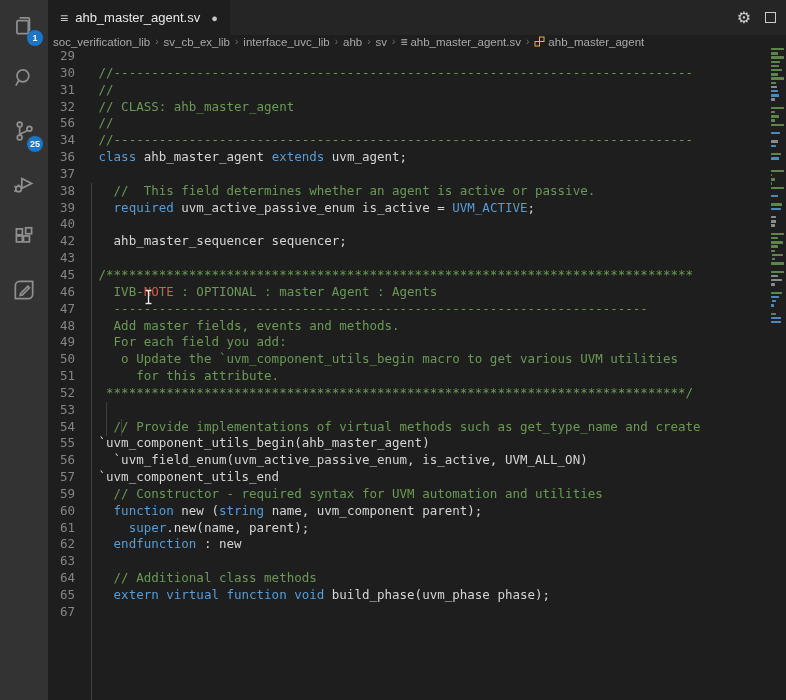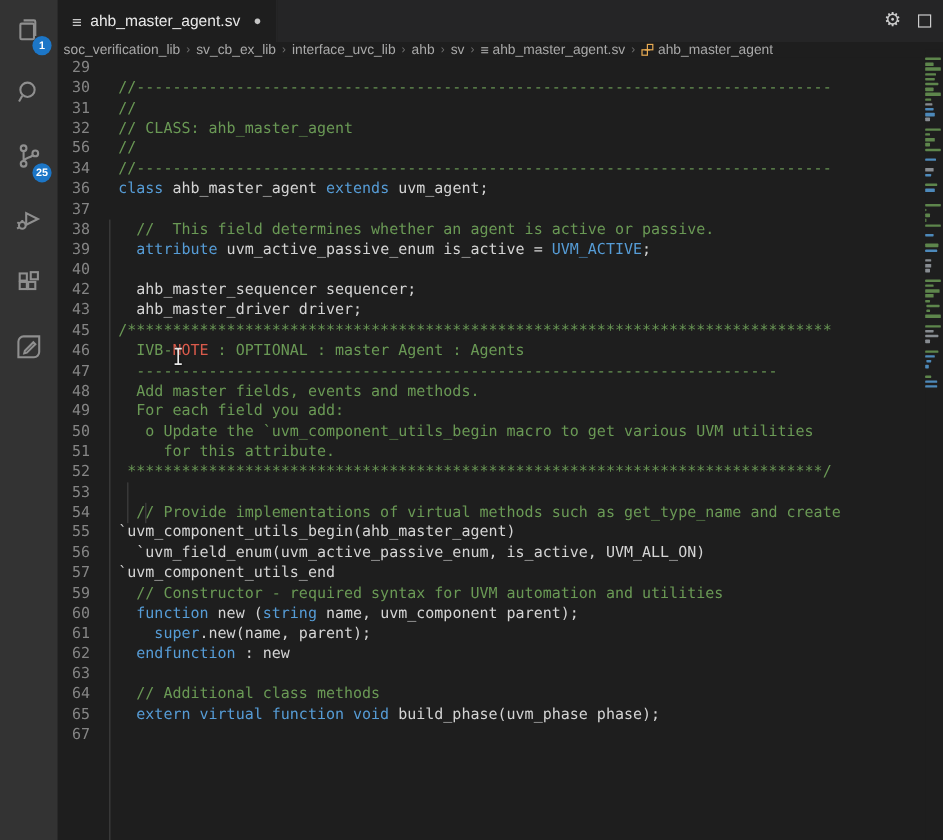--- a/index.html
+++ b/index.html
@@ -185,24 +185,24 @@
   <div id="editor">
       <div class="code-row"><span class="gutter-num">29</span><span class="code-text"></span></div>
       <div class="code-row"><span class="gutter-num">30</span><span class="code-text"><span class="tk-c"> //-----------------------------------------------------------------------------</span></span></div>
       <div class="code-row"><span class="gutter-num">31</span><span class="code-text"><span class="tk-c"> //</span></span></div>
       <div class="code-row"><span class="gutter-num">32</span><span class="code-text"><span class="tk-c"> // CLASS: ahb_master_agent</span></span></div>
       <div class="code-row"><span class="gutter-num">56</span><span class="code-text"><span class="tk-c"> //</span></span></div>
       <div class="code-row"><span class="gutter-num">34</span><span class="code-text"><span class="tk-c"> //-----------------------------------------------------------------------------</span></span></div>
       <div class="code-row"><span class="gutter-num">36</span><span class="code-text"><span class="tk-k"> class</span><span class="tk-t"> ahb_master_agent </span><span class="tk-k">extends</span><span class="tk-t"> uvm_agent;</span></span></div>
       <div class="code-row"><span class="gutter-num">37</span><span class="code-text"></span></div>
       <div class="code-row"><span class="gutter-num">38</span><span class="code-text"><span class="tk-c">   //  This field determines whether an agent is active or passive.</span></span></div>
-      <div class="code-row"><span class="gutter-num">39</span><span class="code-text"><span class="tk-k">   attribute</span><span class="tk-t"> uvm_active_passive_enum is_active = </span><span class="tk-k">UVM_ACTIVE</span><span class="tk-t">;</span></span></div>
+      <div class="code-row"><span class="gutter-num">39</span><span class="code-text"><span class="tk-k">   required</span><span class="tk-t"> uvm_active_passive_enum is_active = </span><span class="tk-k">UVM_ACTIVE</span><span class="tk-t">;</span></span></div>
       <div class="code-row"><span class="gutter-num">40</span><span class="code-text"></span></div>
       <div class="code-row"><span class="gutter-num">42</span><span class="code-text"><span class="tk-t">   ahb_master_sequencer sequencer;</span></span></div>
-      <div class="code-row"><span class="gutter-num">43</span><span class="code-text"><span class="tk-t">   ahb_master_driver driver;</span></span></div>
+      <div class="code-row"><span class="gutter-num">43</span></div>
       <div class="code-row"><span class="gutter-num">45</span><span class="code-text"><span class="tk-c"> /******************************************************************************</span></span></div>
       <div class="code-row"><span class="gutter-num">46</span><span class="code-text"><span class="tk-c">   IVB-</span><span class="tk-r">NOTE</span><span class="tk-c"> : OPTIONAL : master Agent : Agents</span></span></div>
       <div class="code-row"><span class="gutter-num">47</span><span class="code-text"><span class="tk-c">   -----------------------------------------------------------------------</span></span></div>
       <div class="code-row"><span class="gutter-num">48</span><span class="code-text"><span class="tk-c">   Add master fields, events and methods.</span></span></div>
       <div class="code-row"><span class="gutter-num">49</span><span class="code-text"><span class="tk-c">   For each field you add:</span></span></div>
       <div class="code-row"><span class="gutter-num">50</span><span class="code-text"><span class="tk-c">    o Update the `uvm_component_utils_begin macro to get various UVM utilities</span></span></div>
       <div class="code-row"><span class="gutter-num">51</span><span class="code-text"><span class="tk-c">      for this attribute.</span></span></div>
       <div class="code-row"><span class="gutter-num">52</span><span class="code-text"><span class="tk-c">  *****************************************************************************/</span></span></div>
       <div class="code-row"><span class="gutter-num">53</span><span class="code-text"></span></div>
       <div class="code-row"><span class="gutter-num">54</span><span class="code-text"><span class="tk-c">   // Provide implementations of virtual methods such as get_type_name and create</span></span></div>

